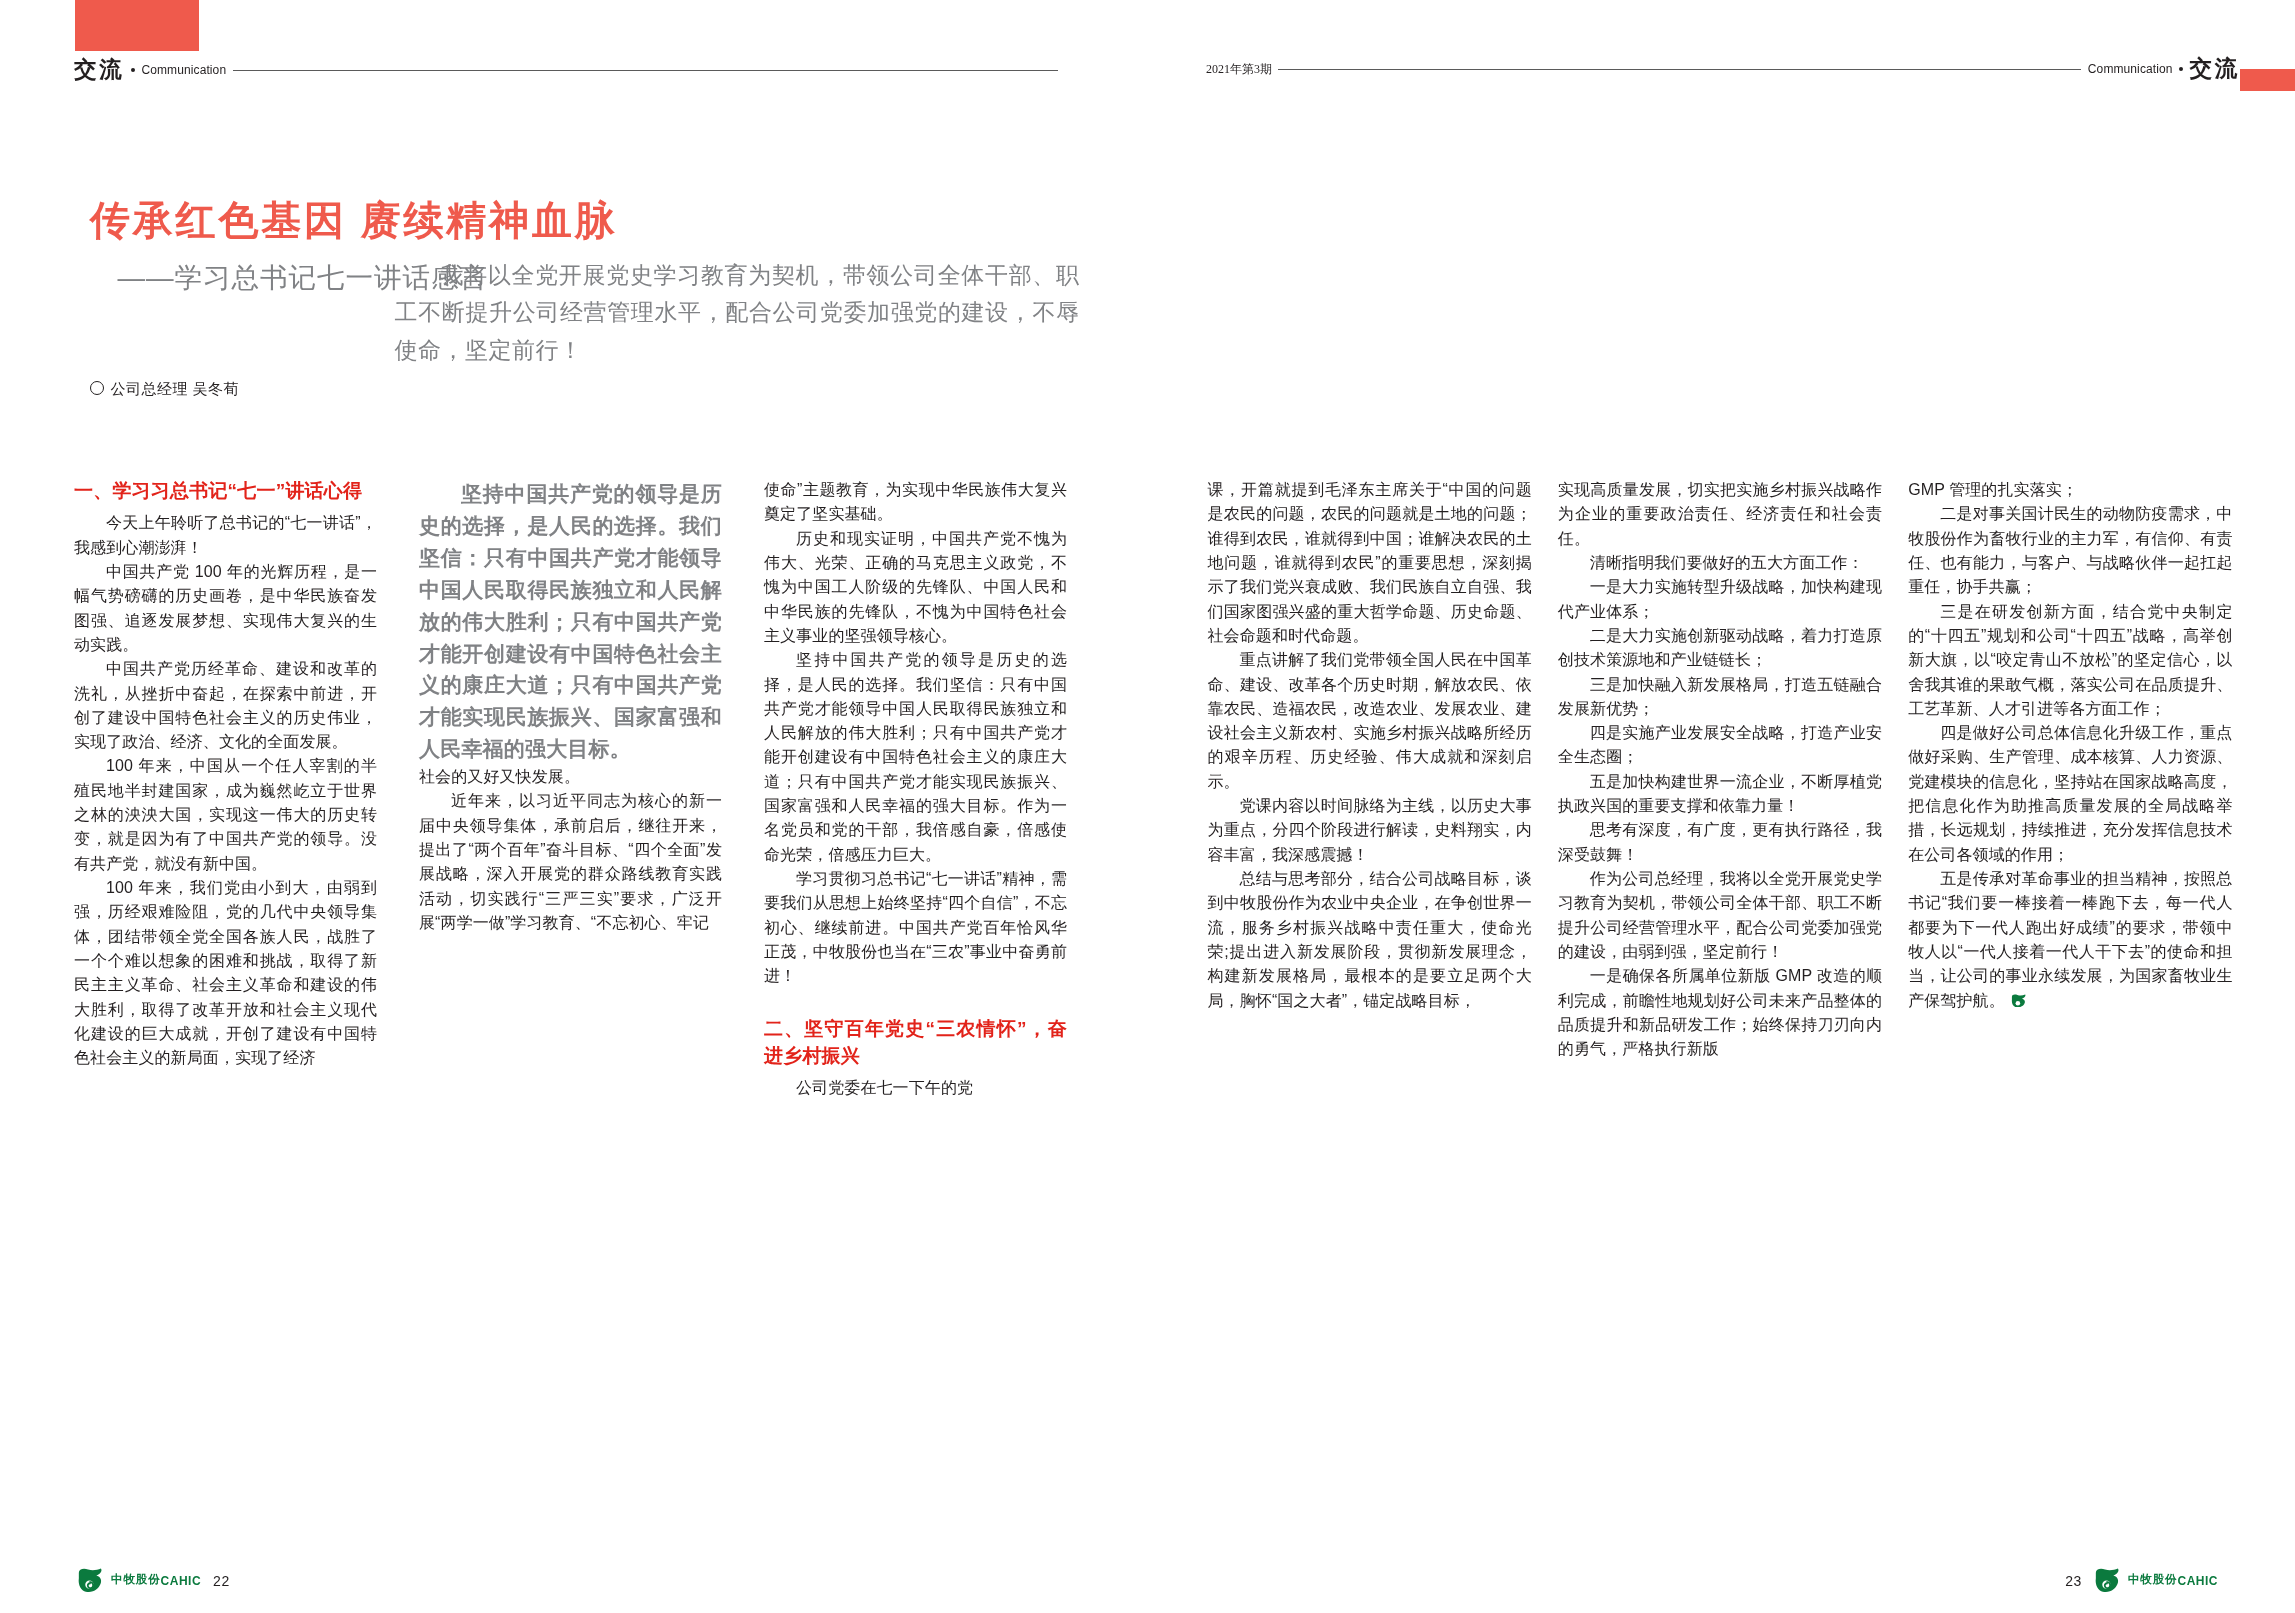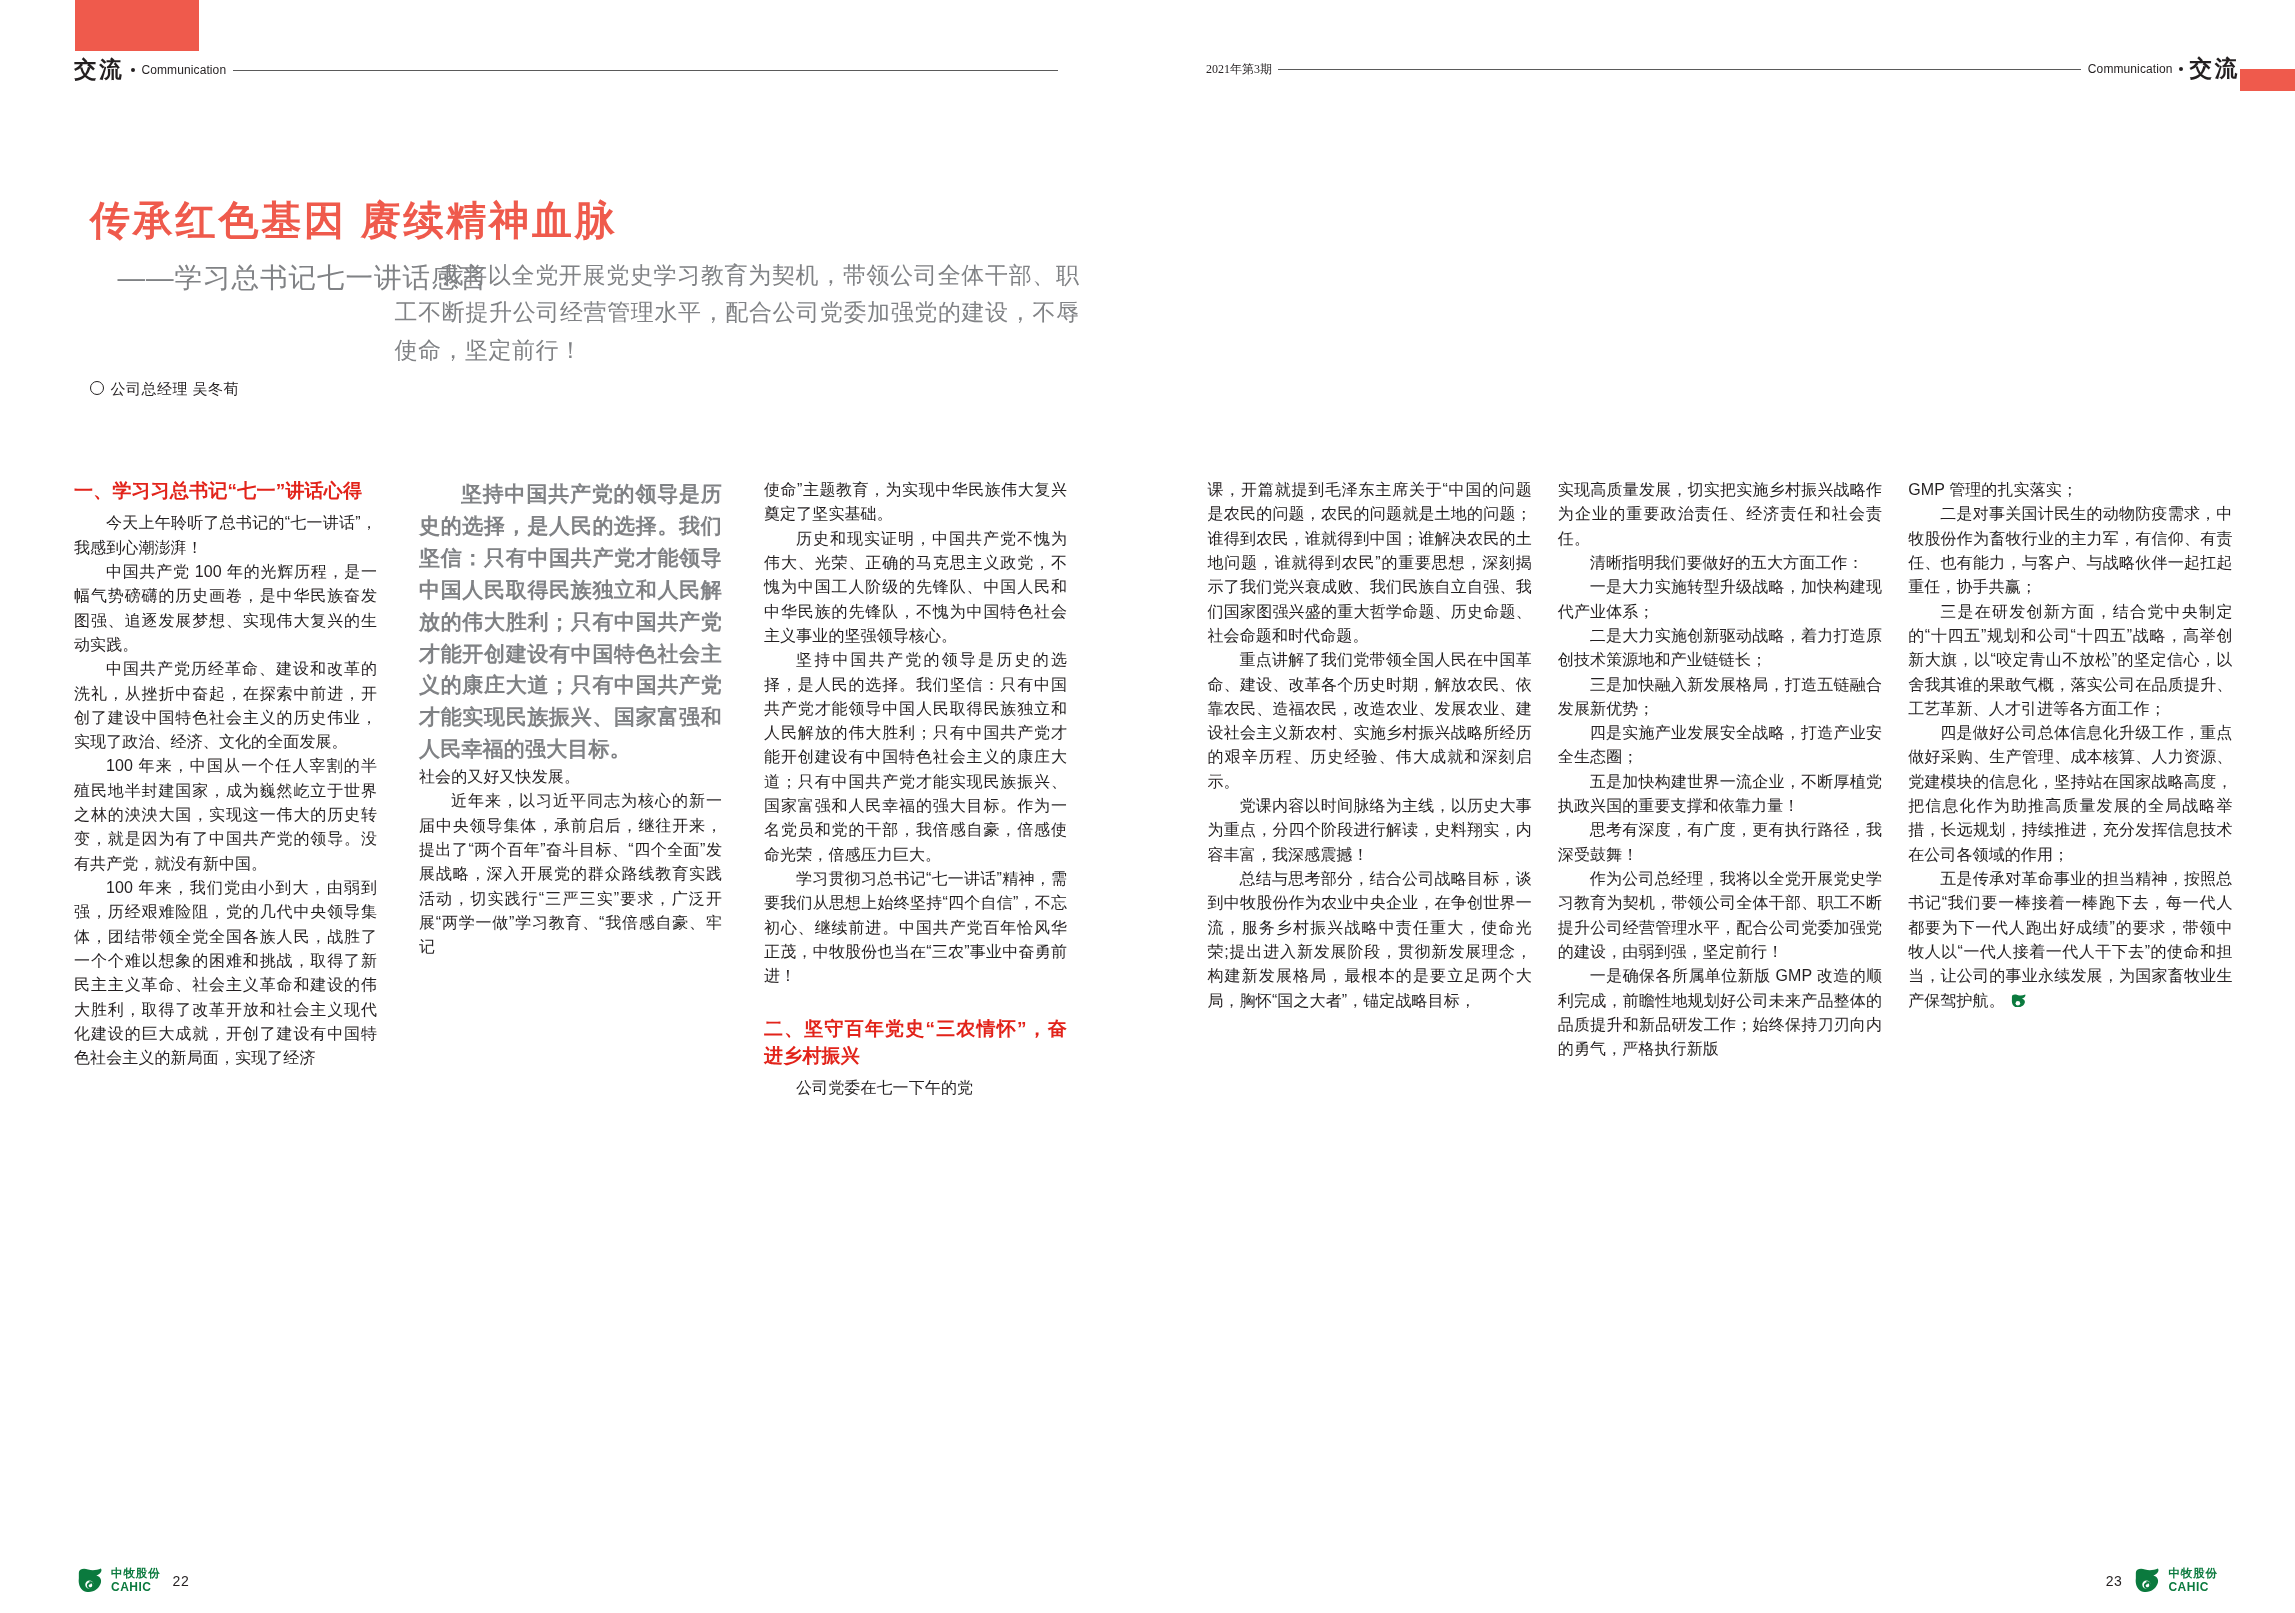--- a/index.html
+++ b/index.html
@@ -74,21 +74,21 @@
   }
   .endmark{display:inline-block;width:15.6px;height:13.8px;margin-left:6.4px;vertical-align:-1.8px;}
 
   
   .footer{position:absolute;bottom:20px;display:flex;align-items:center;gap:12px;}
   .footer.left{left:77px;}
   .footer.right{right:77px;}
   .pgnum{font-size:14px;color:#231f20;letter-spacing:0.5px;}
   .logo{display:flex;align-items:center;gap:5.5px;}
   .logo-mark{width:28.5px;height:25px;flex:0 0 auto;}
-  .logo-txt{display:flex;flex-direction:column;line-height:1;}
+  .logo-txt{display:flex;line-height:1;}
   .logo-cn{font-size:11.5px;font-weight:700;color:#0b7a3e;letter-spacing:0.9px;}
   .logo-en{font-size:12px;font-weight:700;color:#0b7a3e;letter-spacing:0.5px;margin-top:1.4px;}
 </style>
 </head>
 <body>
 
 <div class="spread">
 
   <div class="page">
 
@@ -119,21 +119,21 @@
         <p class="bd">今天上午聆听了总书记的“七一讲话”，我感到心潮澎湃！</p>
         <p class="bd">中国共产党 100 年的光辉历程，是一幅气势磅礴的历史画卷，是中华民族奋发图强、追逐发展梦想、实现伟大复兴的生动实践。</p>
         <p class="bd">中国共产党历经革命、建设和改革的洗礼，从挫折中奋起，在探索中前进，开创了建设中国特色社会主义的历史伟业，实现了政治、经济、文化的全面发展。</p>
         <p class="bd">100 年来，中国从一个任人宰割的半殖民地半封建国家，成为巍然屹立于世界之林的泱泱大国，实现这一伟大的历史转变，就是因为有了中国共产党的领导。没有共产党，就没有新中国。</p>
         <p class="bd">100 年来，我们党由小到大，由弱到强，历经艰难险阻，党的几代中央领导集体，团结带领全党全国各族人民，战胜了一个个难以想象的困难和挑战，取得了新民主主义革命、社会主义革命和建设的伟大胜利，取得了改革开放和社会主义现代化建设的巨大成就，开创了建设有中国特色社会主义的新局面，实现了经济</p>
       </div>
 
       <div class="col">
         <p class="emph">坚持中国共产党的领导是历史的选择，是人民的选择。我们坚信：只有中国共产党才能领导中国人民取得民族独立和人民解放的伟大胜利；只有中国共产党才能开创建设有中国特色社会主义的康庄大道；只有中国共产党才能实现民族振兴、国家富强和人民幸福的强大目标。</p>
         <p class="bd cont">社会的又好又快发展。</p>
-        <p class="bd">近年来，以习近平同志为核心的新一届中央领导集体，承前启后，继往开来，提出了“两个百年”奋斗目标、“四个全面”发展战略，深入开展党的群众路线教育实践活动，切实践行“三严三实”要求，广泛开展“两学一做”学习教育、“我倍感自豪、牢记</p>
+        <p class="bd">近年来，以习近平同志为核心的新一届中央领导集体，承前启后，继往开来，提出了“两个百年”奋斗目标、“四个全面”发展战略，深入开展党的群众路线教育实践活动，切实践行“三严三实”要求，广泛开展“两学一做”学习教育、“不忘初心、牢记</p>
       </div>
 
       <div class="col">
         <p class="bd cont">使命”主题教育，为实现中华民族伟大复兴奠定了坚实基础。</p>
         <p class="bd">历史和现实证明，中国共产党不愧为伟大、光荣、正确的马克思主义政党，不愧为中国工人阶级的先锋队、中国人民和中华民族的先锋队，不愧为中国特色社会主义事业的坚强领导核心。</p>
         <p class="bd">坚持中国共产党的领导是历史的选择，是人民的选择。我们坚信：只有中国共产党才能领导中国人民取得民族独立和人民解放的伟大胜利；只有中国共产党才能开创建设有中国特色社会主义的康庄大道；只有中国共产党才能实现民族振兴、国家富强和人民幸福的强大目标。作为一名党员和党的干部，我倍感自豪，倍感使命光荣，倍感压力巨大。</p>
         <p class="bd">学习贯彻习总书记“七一讲话”精神，需要我们从思想上始终坚持“四个自信”，不忘初心、继续前进。中国共产党百年恰风华正茂，中牧股份也当在“三农”事业中奋勇前进！</p>
         <div class="sec-h gap">二、坚守百年党史“三农情怀”，奋进乡村振兴</div>
         <p class="bd">公司党委在七一下午的党</p>
       </div>

